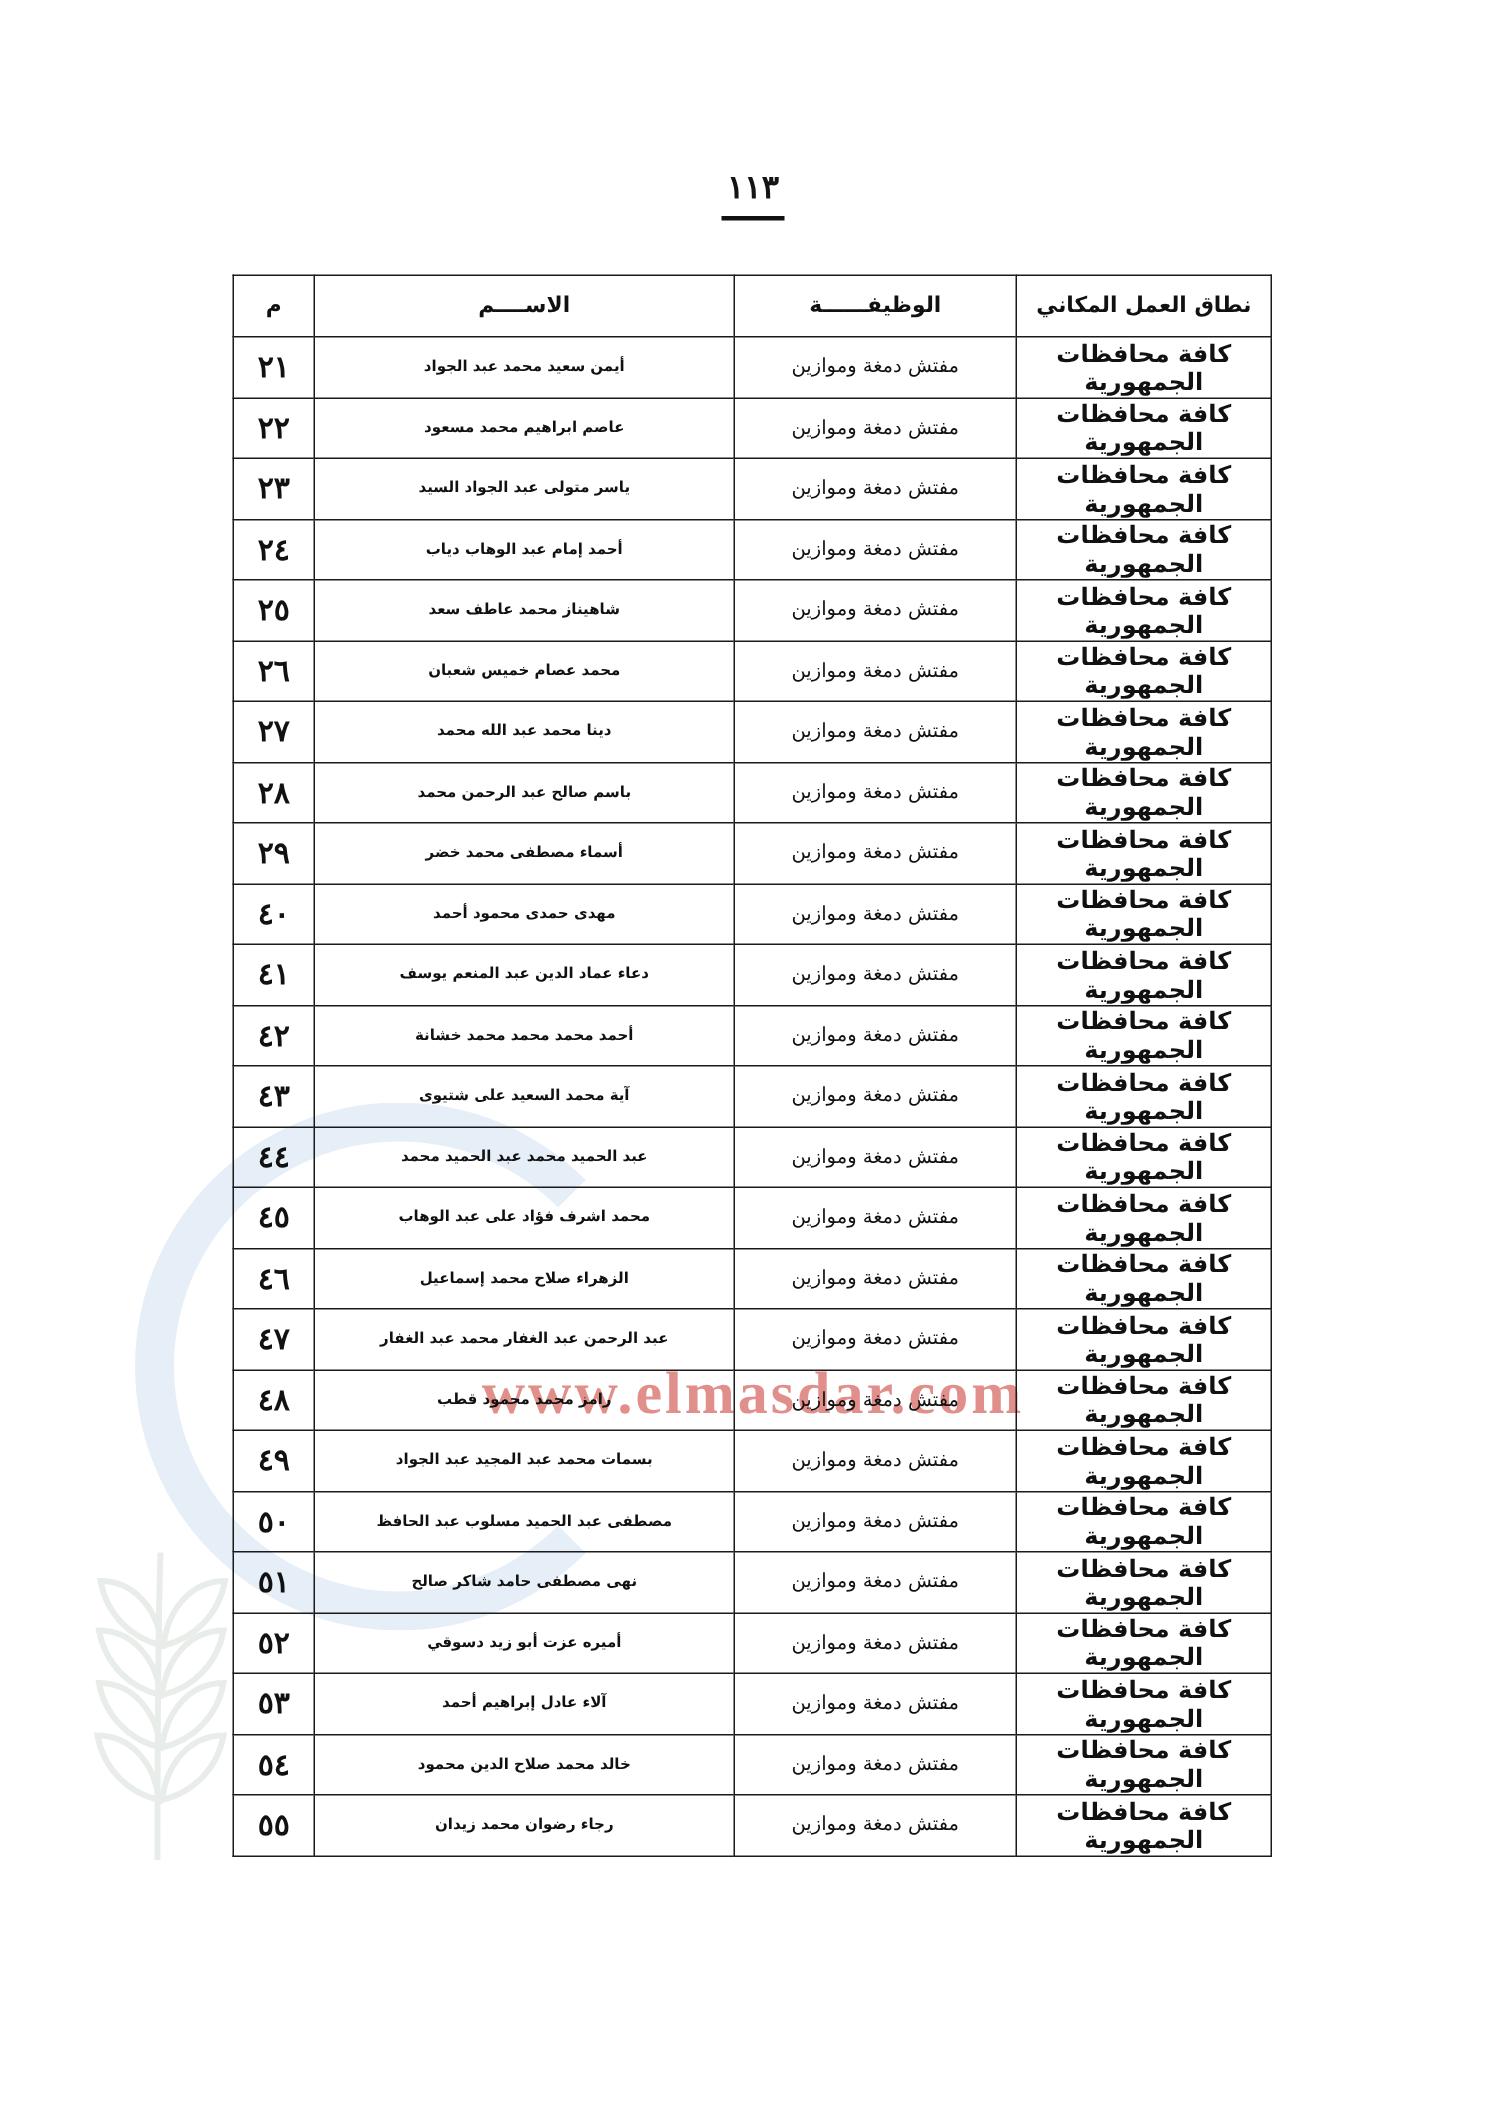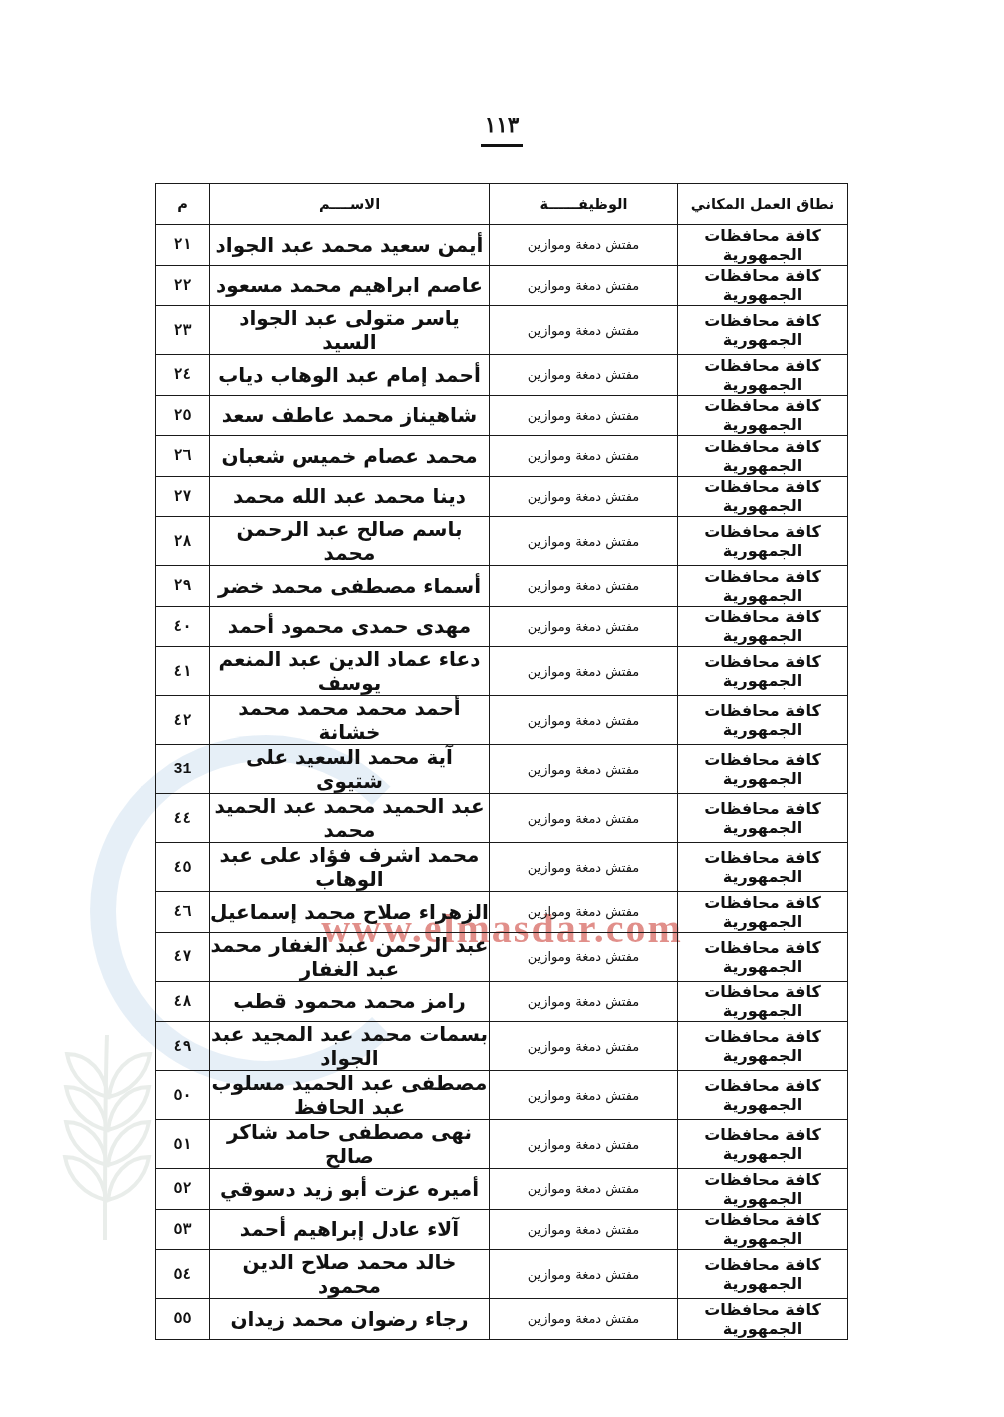--- a/index.html
+++ b/index.html
@@ -129,27 +129,27 @@
     font-weight: bold;
     height: 40px;
     letter-spacing: 1px;
   }
   col.c-no   { width: 54px; }
   col.c-name { width: 280px; }
   col.c-job  { width: 188px; }
   col.c-area { width: 170px; }
 
   td.no {
-    font-family: Liberation Mono, monospace;
-    font-size: 15px;
+    font-family: Liberation Serif, serif;
+    font-size: 20px;
     font-weight: bold;
   }
   td.name {
     font-family: "DejaVu Sans", sans-serif;
-    font-size: 20px;
+    font-size: 10px;
     font-weight: bold;
     letter-spacing: 0px;
     margin-top: 23px;
   }
   td.job {
     font-family: "DejaVu Sans", sans-serif;
     font-size: 13px;
     font-weight: normal;
     letter-spacing: -0.2px;
   }
@@ -277,21 +277,21 @@
           <tr>
             <td class="area">كافة محافظات الجمهورية</td>
             <td class="job">مفتش دمغة وموازين</td>
             <td class="name">أحمد محمد محمد محمد خشانة</td>
             <td class="no">٤٢</td>
           </tr>
           <tr>
             <td class="area">كافة محافظات الجمهورية</td>
             <td class="job">مفتش دمغة وموازين</td>
             <td class="name">آية محمد السعيد على شتيوى</td>
-            <td class="no">31</td>
+            <td class="no">٤٣</td>
           </tr>
           <tr>
             <td class="area">كافة محافظات الجمهورية</td>
             <td class="job">مفتش دمغة وموازين</td>
             <td class="name">عبد الحميد محمد عبد الحميد محمد</td>
             <td class="no">٤٤</td>
           </tr>
           <tr>
             <td class="area">كافة محافظات الجمهورية</td>
             <td class="job">مفتش دمغة وموازين</td>

